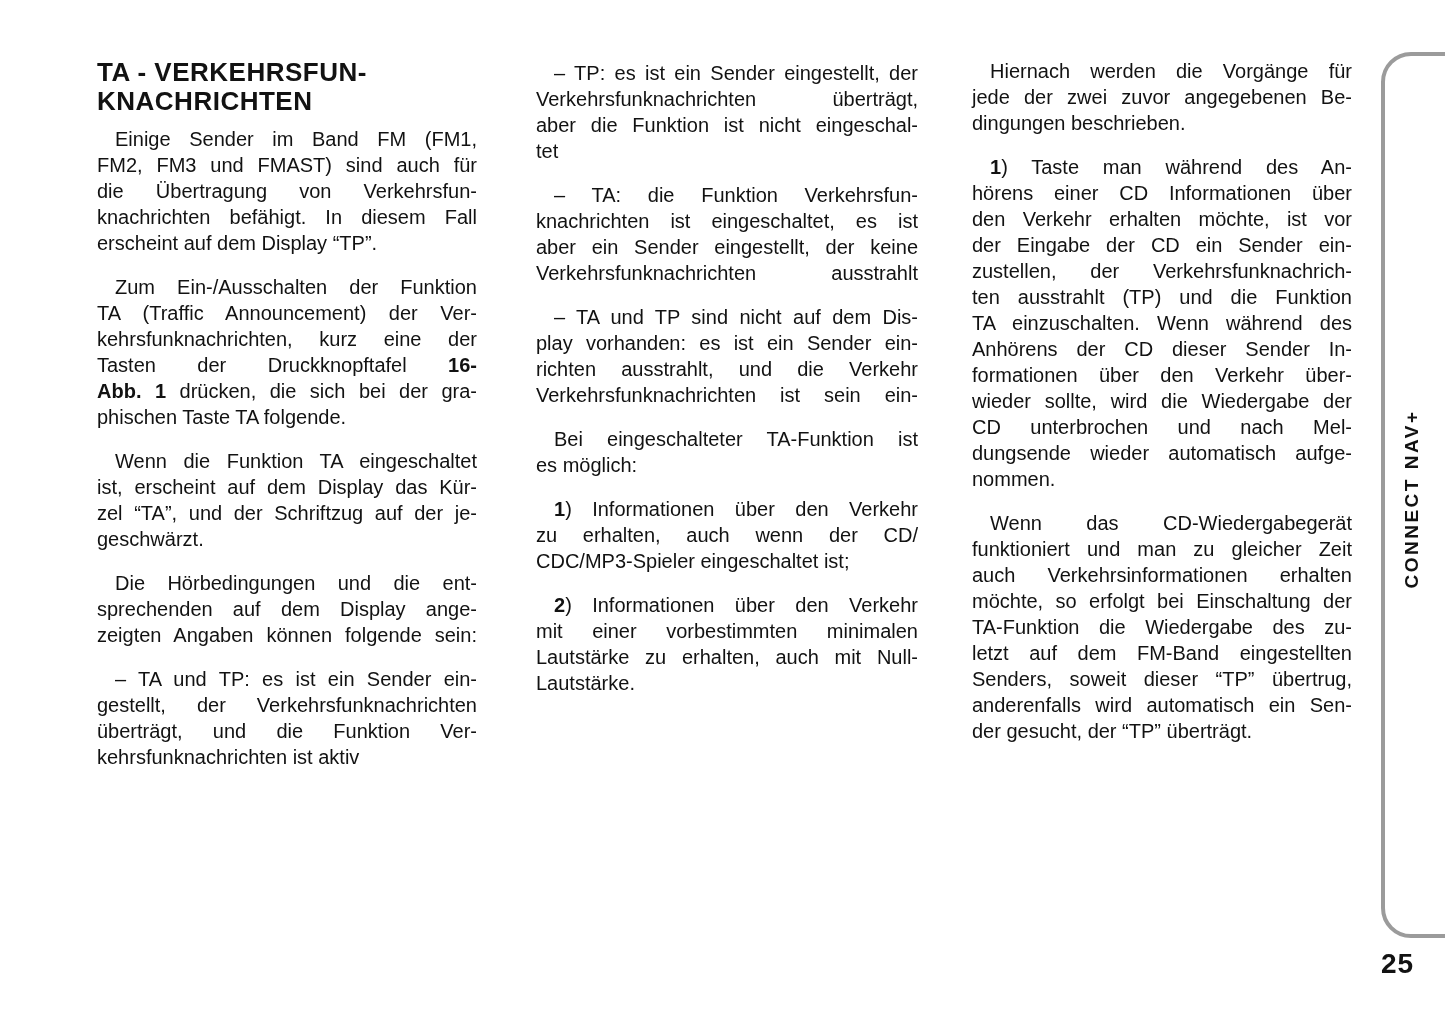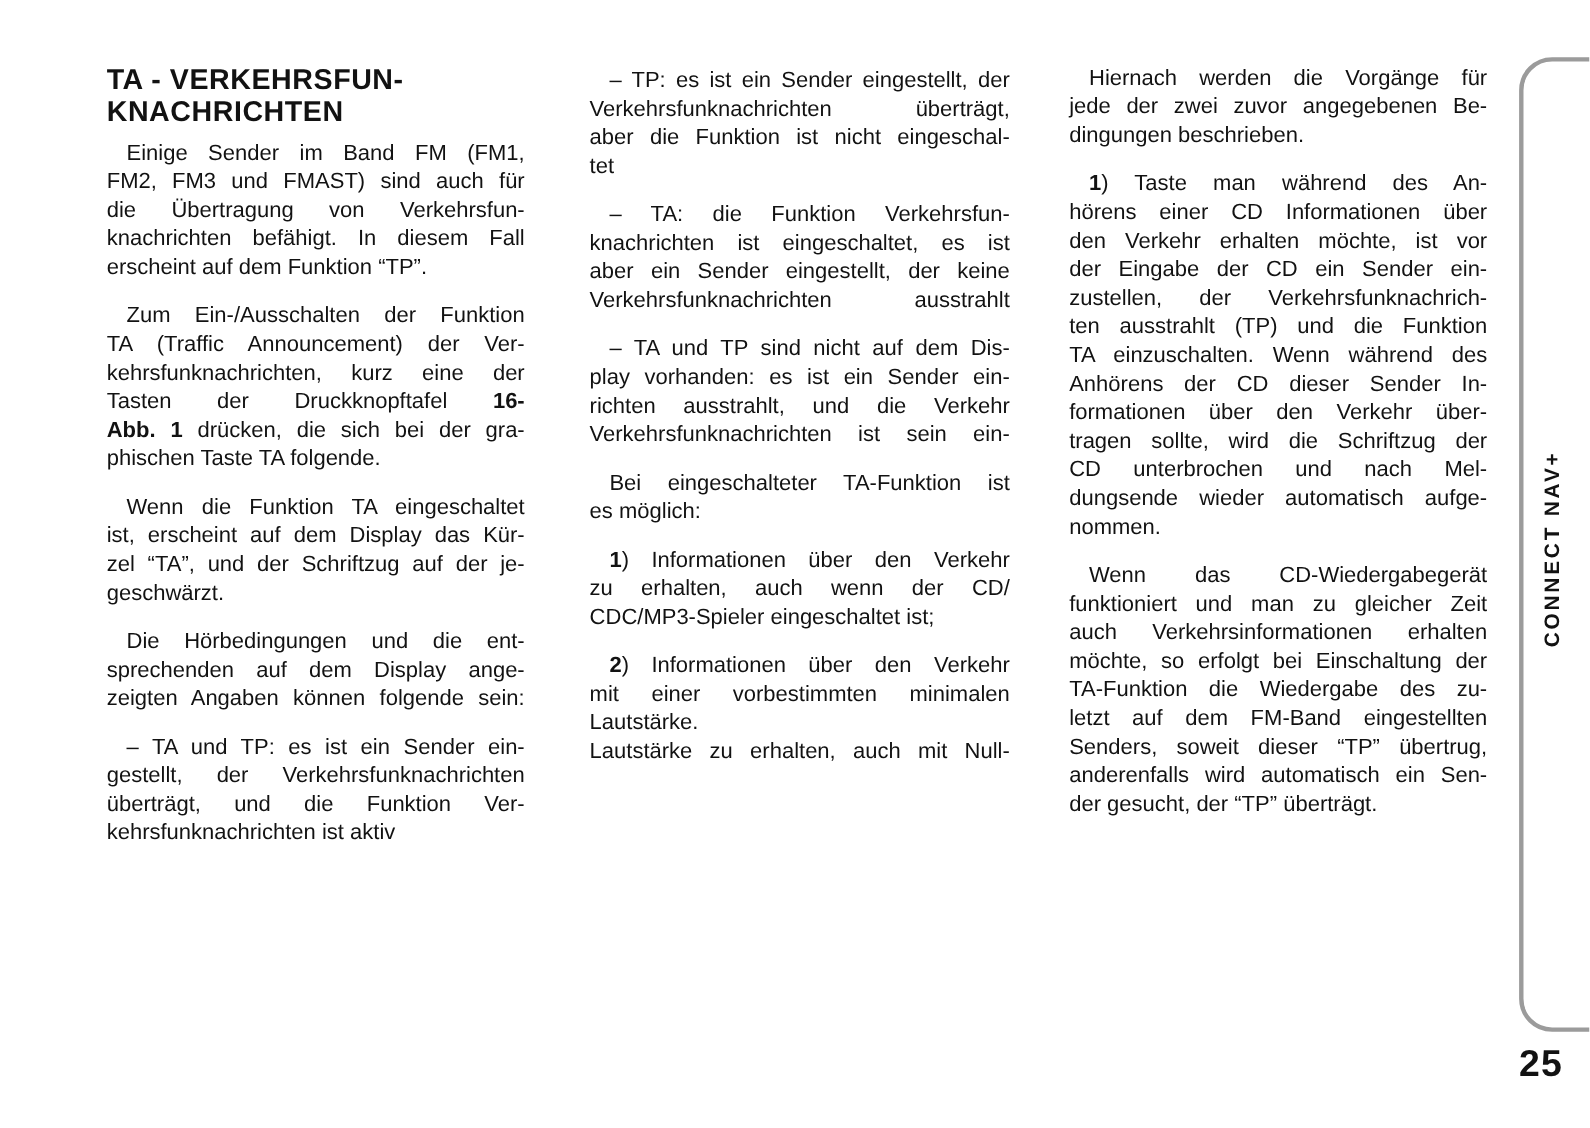--- a/index.html
+++ b/index.html
@@ -19,38 +19,38 @@
     position:absolute;left:1381px;top:52px;width:110px;height:886px;
     border:4px solid #9b9b9b;border-radius:30px;box-sizing:border-box;background:#fff;
   }
   .side-tab-label{
     position:absolute;left:1412px;top:499px;
     transform:translate(-50%,-50%) rotate(-90deg);
     font-weight:bold;font-size:19px;letter-spacing:2.5px;white-space:nowrap;color:#121212;
   }
   .page-number{
     position:absolute;left:1381px;top:948px;
-    font-size:34px;font-weight:bold;color:#121212;letter-spacing:1px;
+    font-size:28px;font-weight:bold;color:#121212;letter-spacing:1px;
   }
 </style>
 </head>
 <body>
 
 <div class="page">
   <div class="col" style="left:97px;top:58px;width:380px">
       <div class="para heading">
         <div class="line"><span class="b">TA - VERKEHRSFUN-</span></div>
         <div class="line"><span class="b">KNACHRICHTEN</span></div>
       </div>
       <div class="para">
         <div class="line j first"><span>Einige Sender im Band FM (FM1,</span></div>
         <div class="line j"><span>FM2, FM3 und FMAST) sind auch für</span></div>
         <div class="line j"><span>die Übertragung von Verkehrsfun-</span></div>
         <div class="line j"><span>knachrichten befähigt. In diesem Fall</span></div>
-        <div class="line"><span>erscheint auf dem Funktion “TP”.</span></div>
+        <div class="line"><span>erscheint auf dem Display “TP”.</span></div>
       </div>
       <div class="para">
         <div class="line j first"><span>Zum Ein-/Ausschalten der Funktion</span></div>
         <div class="line j"><span>TA (Traffic Announcement) der Ver-</span></div>
         <div class="line j"><span>kehrsfunknachrichten, kurz eine der</span></div>
         <div class="line j"><span>Tasten der Druckknopftafel </span><span class="b">16-</span></div>
         <div class="line j"><span class="b">Abb. 1</span><span> drücken, die sich bei der gra-</span></div>
         <div class="line"><span>phischen Taste TA folgende.</span></div>
       </div>
       <div class="para">
@@ -95,41 +95,41 @@
         <div class="line"><span>es möglich:</span></div>
       </div>
       <div class="para">
         <div class="line j first"><span class="b">1</span><span>) Informationen über den Verkehr</span></div>
         <div class="line j"><span>zu erhalten, auch wenn der CD/</span></div>
         <div class="line"><span>CDC/MP3-Spieler eingeschaltet ist;</span></div>
       </div>
       <div class="para">
         <div class="line j first"><span class="b">2</span><span>) Informationen über den Verkehr</span></div>
         <div class="line j"><span>mit einer vorbestimmten minimalen</span></div>
+        <div class="line j"><span>Lautstärke zu erhalten, auch mit Null-</span></div>
         <div class="line"><span>Lautstärke.</span></div>
-        <div class="line j"><span>Lautstärke zu erhalten, auch mit Null-</span></div>
       </div>
     </div>
   <div class="col" style="left:972px;top:58px;width:380px">
       <div class="para">
         <div class="line j first"><span>Hiernach werden die Vorgänge für</span></div>
         <div class="line j"><span>jede der zwei zuvor angegebenen Be-</span></div>
         <div class="line"><span>dingungen beschrieben.</span></div>
       </div>
       <div class="para">
         <div class="line j first"><span class="b">1</span><span>) Taste man während des An-</span></div>
         <div class="line j"><span>hörens einer CD Informationen über</span></div>
         <div class="line j"><span>den Verkehr erhalten möchte, ist vor</span></div>
         <div class="line j"><span>der Eingabe der CD ein Sender ein-</span></div>
         <div class="line j"><span>zustellen, der Verkehrsfunknachrich-</span></div>
         <div class="line j"><span>ten ausstrahlt (TP) und die Funktion</span></div>
         <div class="line j"><span>TA einzuschalten. Wenn während des</span></div>
         <div class="line j"><span>Anhörens der CD dieser Sender In-</span></div>
         <div class="line j"><span>formationen über den Verkehr über-</span></div>
-        <div class="line j"><span>tragen sollte, wird die Schriftzug der</span></div>
+        <div class="line j"><span>wieder sollte, wird die Wiedergabe der</span></div>
         <div class="line j"><span>CD unterbrochen und nach Mel-</span></div>
         <div class="line j"><span>dungsende wieder automatisch aufge-</span></div>
         <div class="line"><span>nommen.</span></div>
       </div>
       <div class="para">
         <div class="line j first"><span>Wenn das CD-Wiedergabegerät</span></div>
         <div class="line j"><span>funktioniert und man zu gleicher Zeit</span></div>
         <div class="line j"><span>auch Verkehrsinformationen erhalten</span></div>
         <div class="line j"><span>möchte, so erfolgt bei Einschaltung der</span></div>
         <div class="line j"><span>TA-Funktion die Wiedergabe des zu-</span></div>

